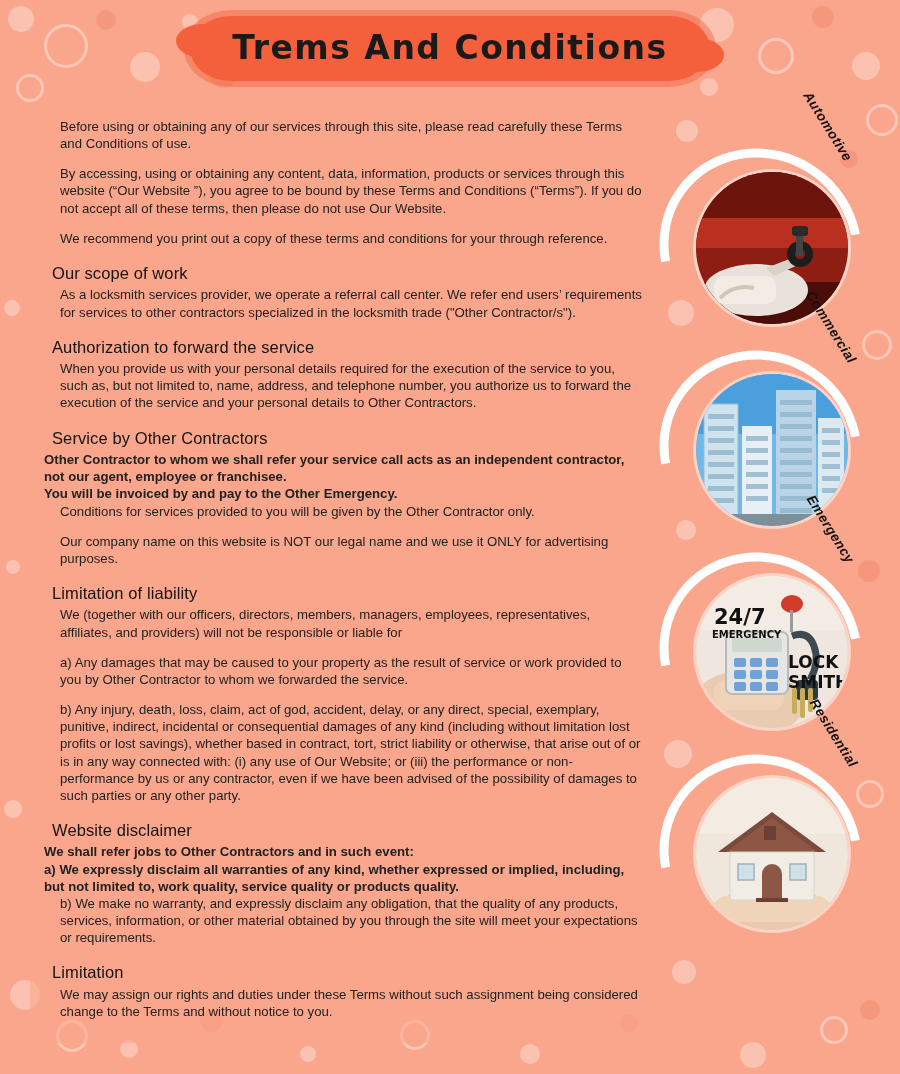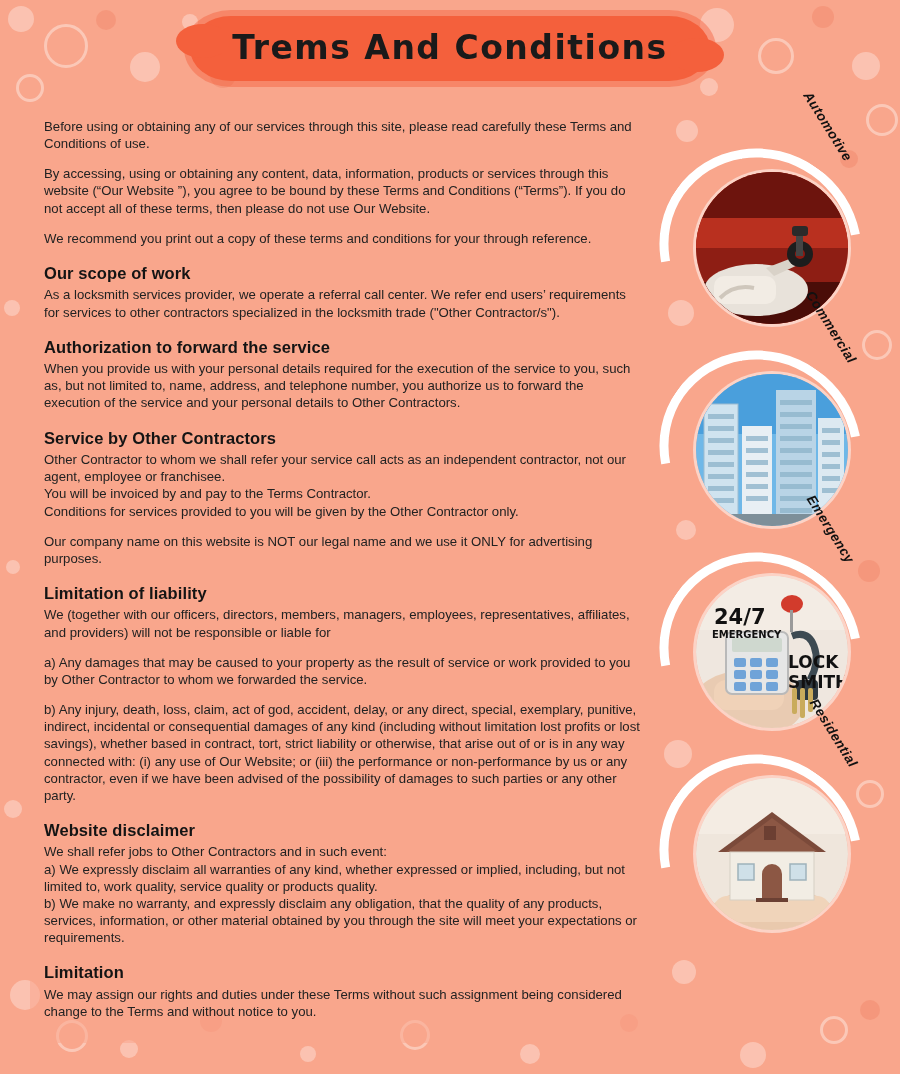--- a/index.html
+++ b/index.html
@@ -82,31 +82,32 @@
     width: 625px;
     z-index: 4;
     color: #222222;
     font-size: 13.2px;
     line-height: 1.30;
     background: rgba(249, 166, 140, 0.55);
     padding: 10px 12px 10px 14px;
     box-sizing: border-box;
   }
   .content p {
-    margin: 0 0 13px 0;
+    margin: 0 0 13px 16px;
   }
   .content h2 {
-    margin: 16px 0 2px 0;
+    margin: 16px 0 2px 8px;
     font-size: 16.5px;
-    font-weight: bold;
+    font-weight: normal;
     color: #141414;
     letter-spacing: 0.1px;
   }
   .content .line {
     margin: 0;
+    font-weight: bold;
   }
 
   
   .circles {
     position: absolute;
     right: 12px;
     top: 150px;
     width: 230px;
     z-index: 4;
   }
@@ -213,21 +214,21 @@
   <p>We recommend you print out a copy of these terms and conditions for your through reference.</p>
 
   <h2>Our scope of work</h2>
   <p>As a locksmith services provider, we operate a referral call center. We refer end users’ requirements for services to other contractors specialized in the locksmith trade ("Other Contractor/s").</p>
 
   <h2>Authorization to forward the service</h2>
   <p>When you provide us with your personal details required for the execution of the service to you, such as, but not limited to, name, address, and telephone number, you authorize us to forward the execution of the service and your personal details to Other Contractors.</p>
 
   <h2>Service by Other Contractors</h2>
   <p class="line">Other Contractor to whom we shall refer your service call acts as an independent contractor, not our agent, employee or franchisee.</p>
-  <p class="line">You will be invoiced by and pay to the Terms Contractor.</p>
+  <p class="line">You will be invoiced by and pay to the Other Emergency.</p>
   <p>Conditions for services provided to you will be given by the Other Contractor only.</p>
   <p>Our company name on this website is NOT our legal name and we use it ONLY for advertising purposes.</p>
 
   <h2>Limitation of liability</h2>
   <p>We (together with our officers, directors, members, managers, employees, representatives, affiliates, and providers) will not be responsible or liable for</p>
   <p>a) Any damages that may be caused to your property as the result of service or work provided to you by Other Contractor to whom we forwarded the service.</p>
   <p>b) Any injury, death, loss, claim, act of god, accident, delay, or any direct, special, exemplary, punitive, indirect, incidental or consequential damages of any kind (including without limitation lost profits or lost savings), whether based in contract, tort, strict liability or otherwise, that arise out of or is in any way connected with: (i) any use of Our Website; or (iii) the performance or non-performance by us or any contractor, even if we have been advised of the possibility of damages to such parties or any other party.</p>
 
   <h2>Website disclaimer</h2>
   <p class="line">We shall refer jobs to Other Contractors and in such event:</p>

